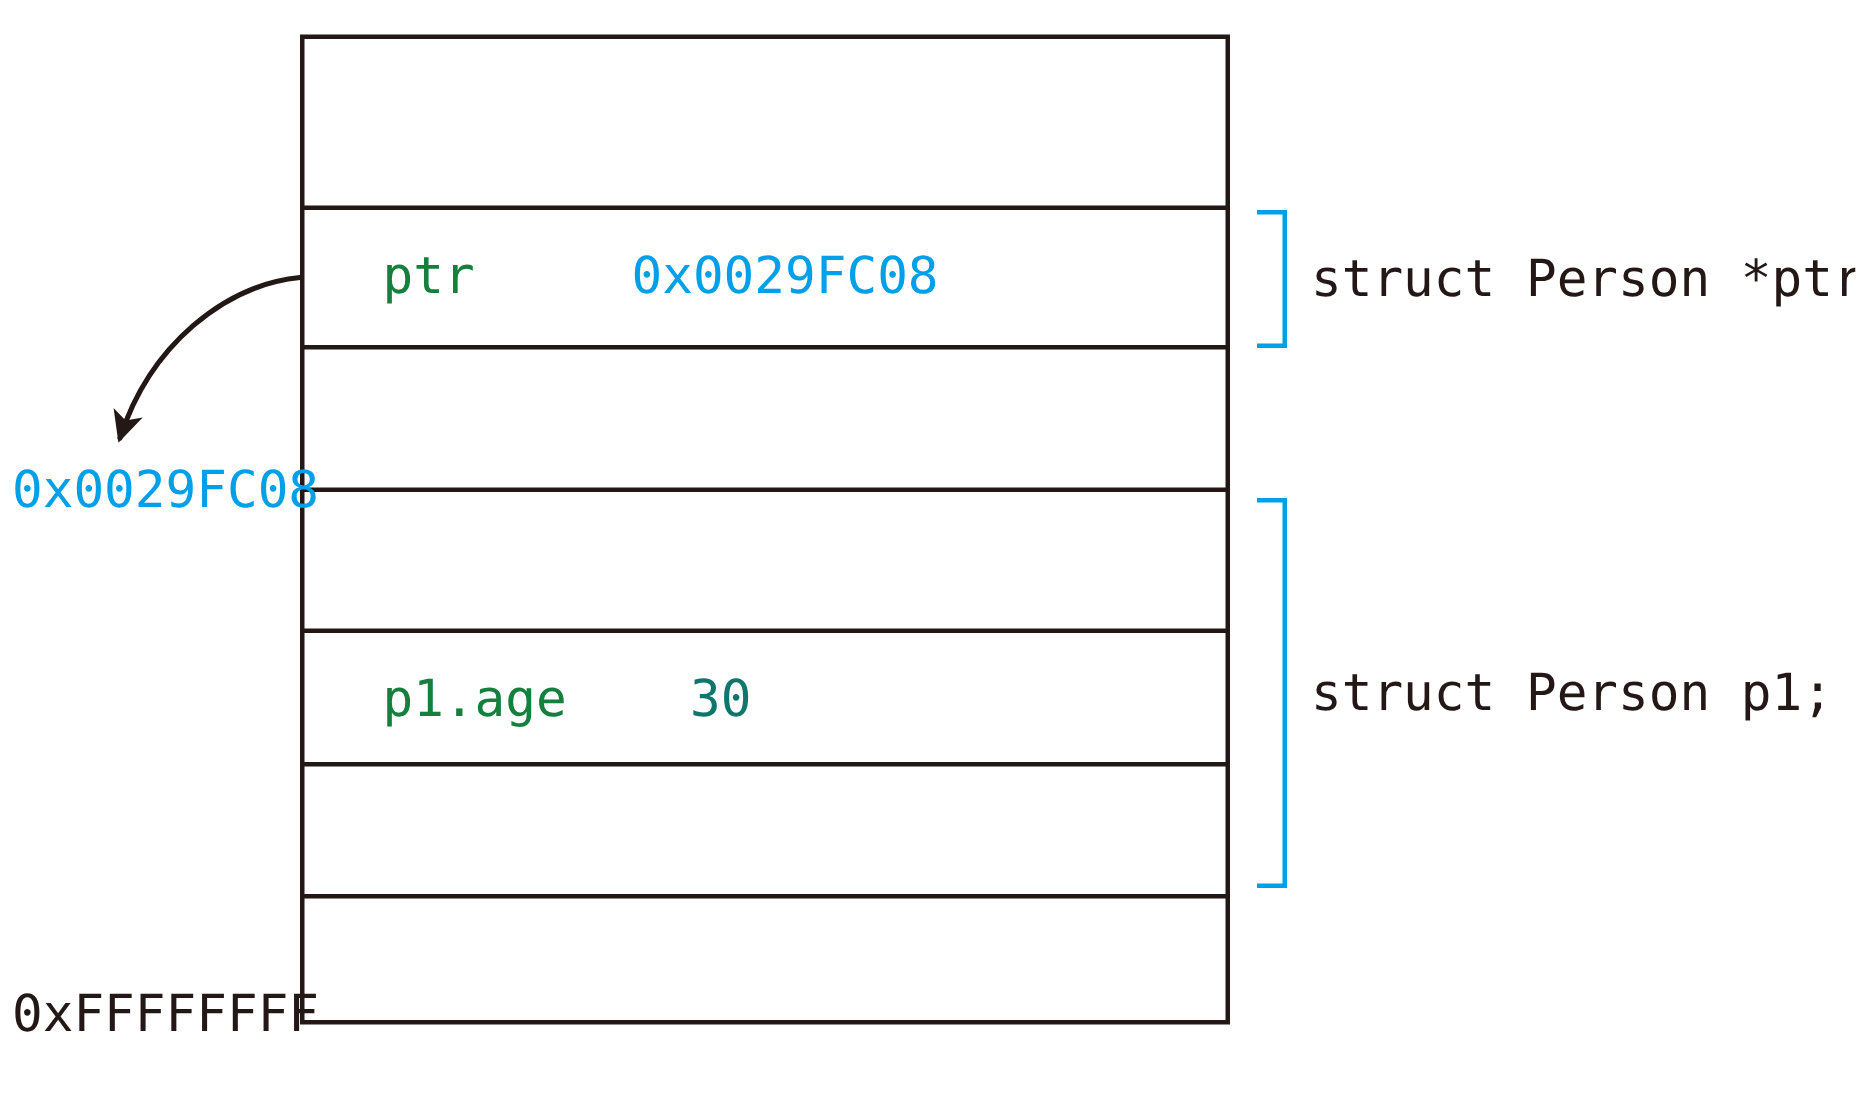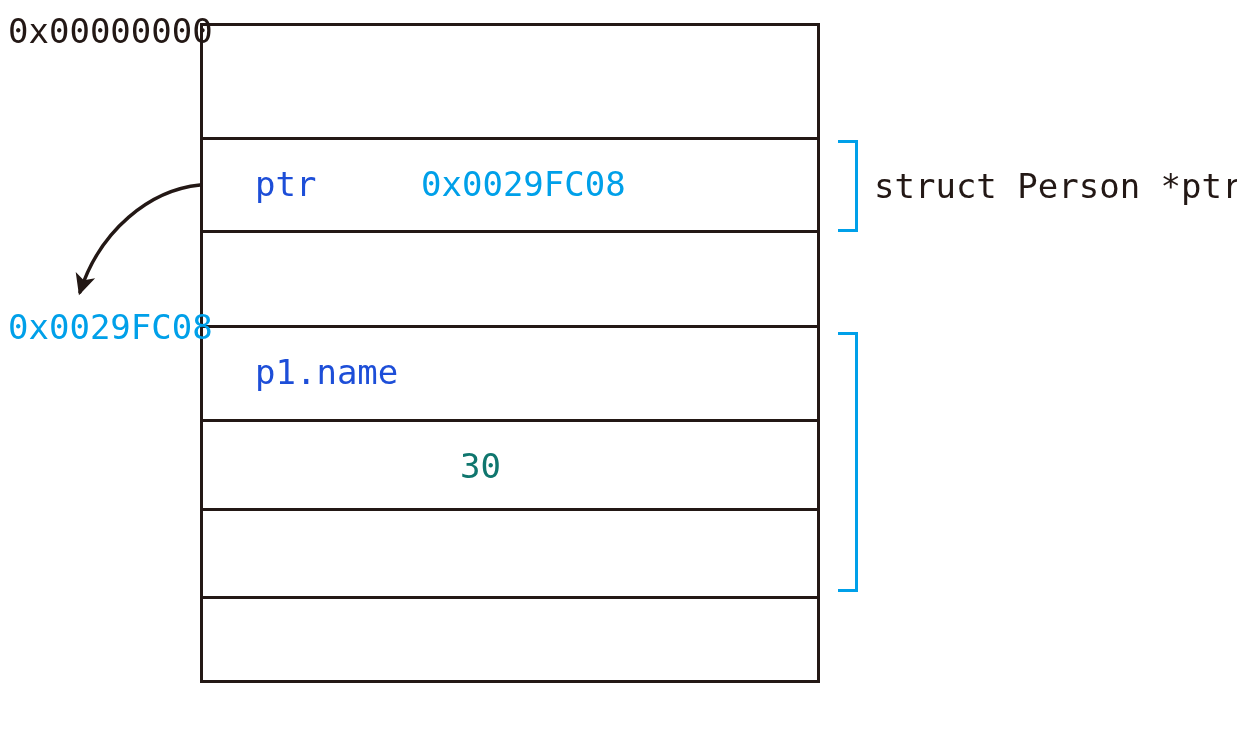--- a/index.html
+++ b/index.html
@@ -43,21 +43,21 @@
   .d4 { top: 419px; }
   .d5 { top: 508px; }
   .d6 { top: 596px; }
 
   
   .cell-label {
     position: absolute;
     left: 255px;
     font-size: 34px;
     line-height: 34px;
-    color: #1d4ed8;
+    color: #15803d;
     white-space: pre;
     letter-spacing: 0px;
   }
   .cell-value {
     position: absolute;
     font-size: 34px;
     line-height: 34px;
     white-space: pre;
     letter-spacing: 0px;
   }
@@ -127,32 +127,33 @@
   <div class="divider d1"></div>
   <div class="divider d2"></div>
   <div class="divider d3"></div>
   <div class="divider d4"></div>
   <div class="divider d5"></div>
   <div class="divider d6"></div>
 
   <div class="cell-label row-ptr">ptr</div>
   <div class="cell-value value-blue row-ptr">0x0029FC08</div>
 
-  <div class="cell-label row-name">p1.name</div>
 
+  <div class="cell-label row-age">p1.age</div>
   <div class="cell-value value-dark row-age">30</div>
 
 
-  <div class="addr-label addr-top">0x00000000</div>
   <div class="addr-label addr-mid">0x0029FC08</div>
+  <div class="addr-label addr-bottom">0xFFFFFFFF</div>
 
   <div class="bracket bracket-ptr"></div>
   <div class="bracket bracket-p1"></div>
 
   <div class="annotation anno-ptr">struct Person *ptr;</div>
+  <div class="annotation anno-p1">struct Person p1;</div>
 
   <svg id="arrow-svg" viewBox="0 0 1237 731">
     <defs>
       <marker id="arrowhead" markerWidth="7" markerHeight="7" refX="5.2" refY="3.4" orient="auto" markerUnits="strokeWidth">
         <path d="M 0,0.4 L 6.2,3.4 L 0,6.4 L 1.6,3.4 Z" fill="#231815"></path>
       </marker>
     </defs>
     <path d="M 200,185 C 150,190 100,230 80,292" fill="none" stroke="#231815" stroke-width="3.4" stroke-linecap="round" marker-end="url(#arrowhead)"></path>
   </svg>
 

